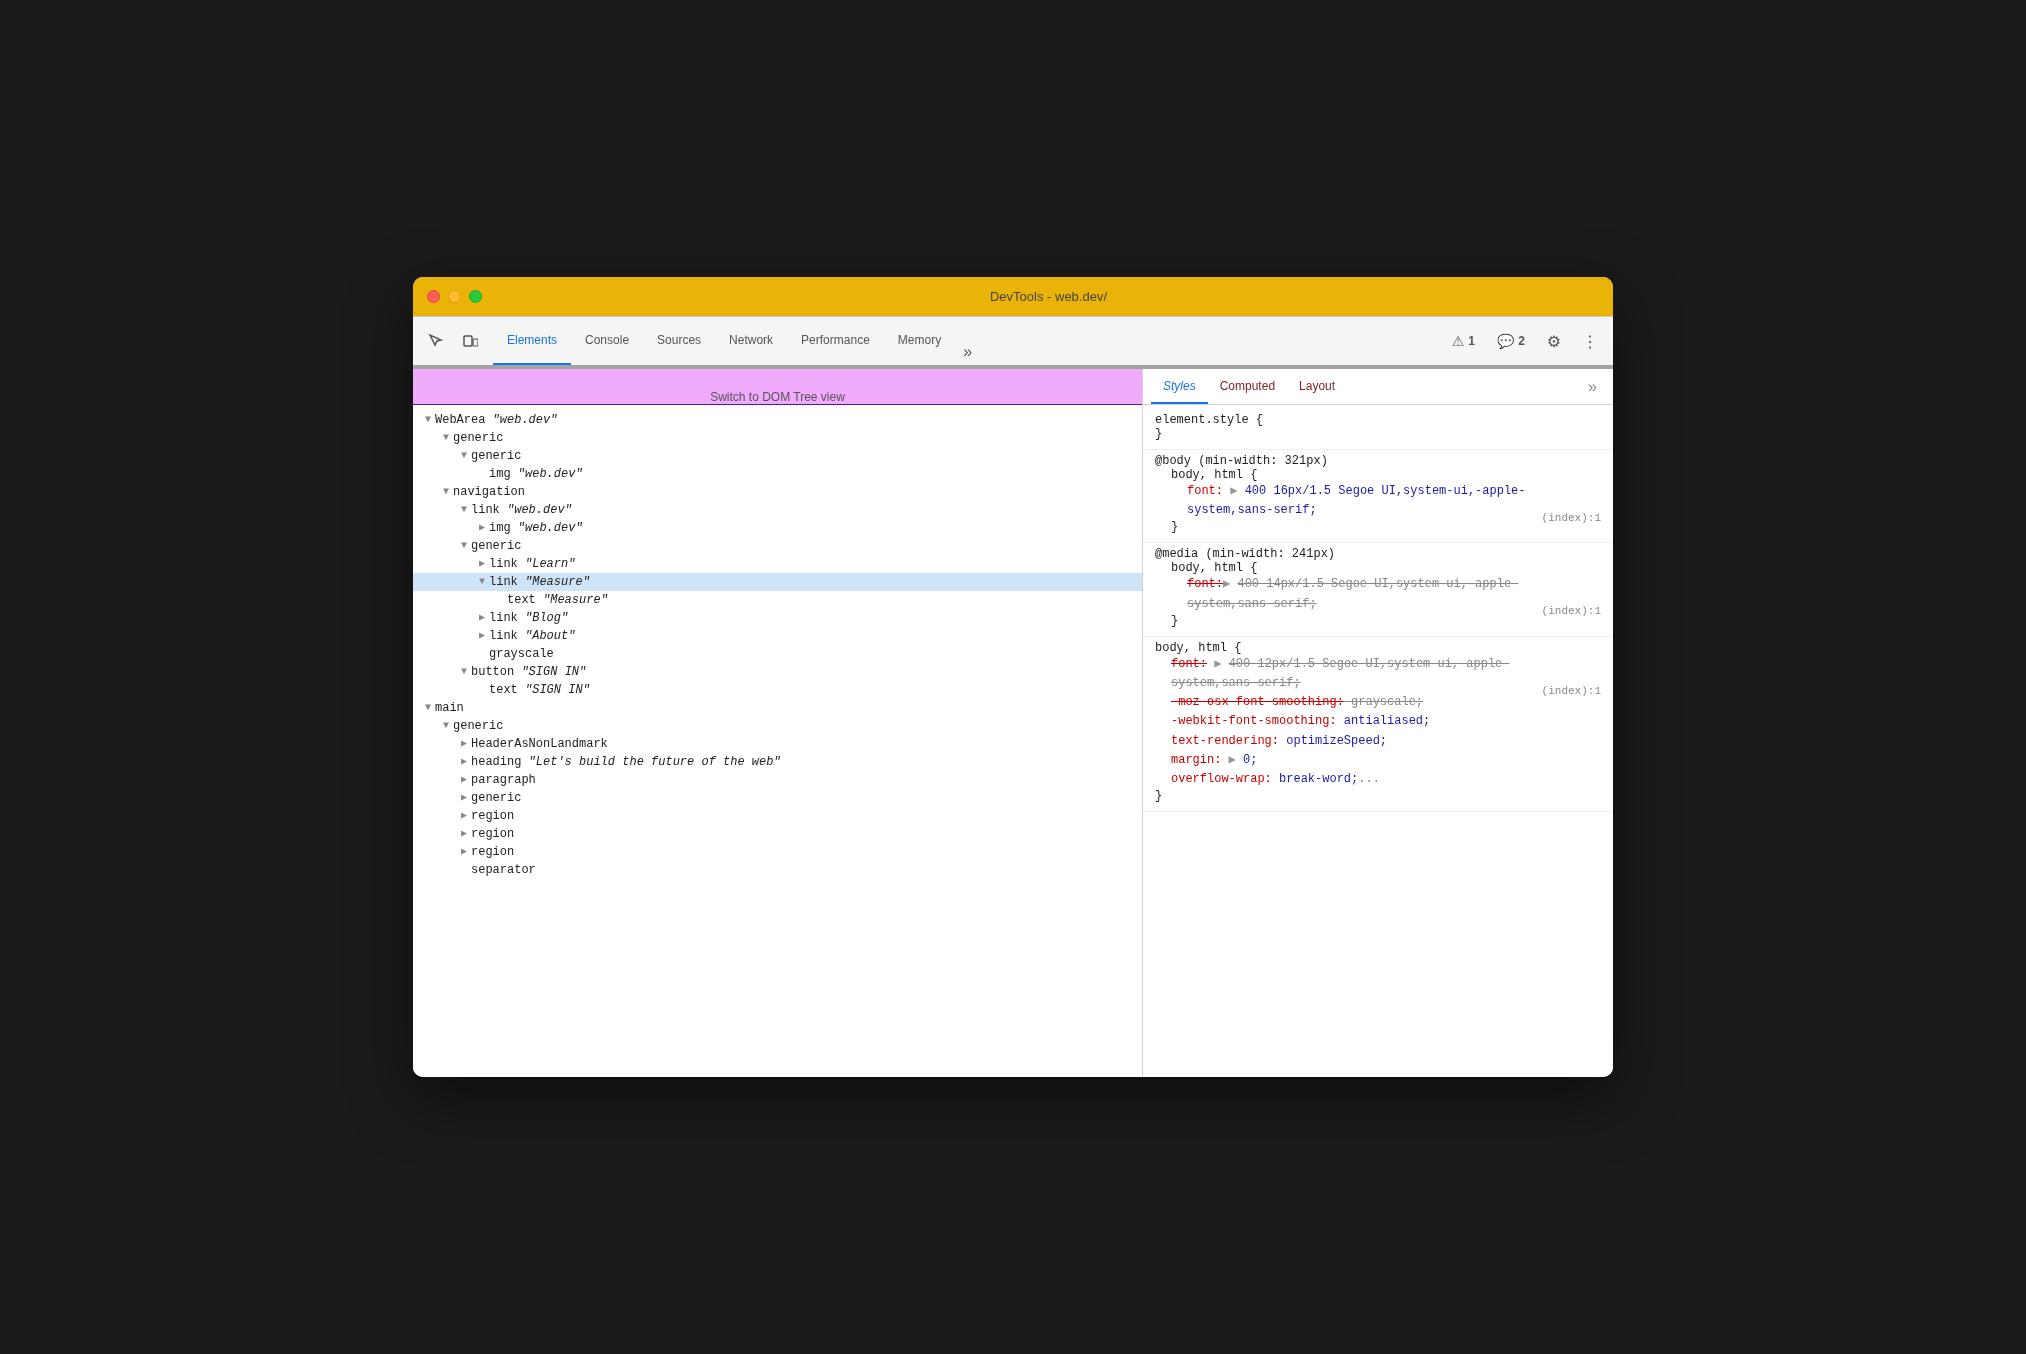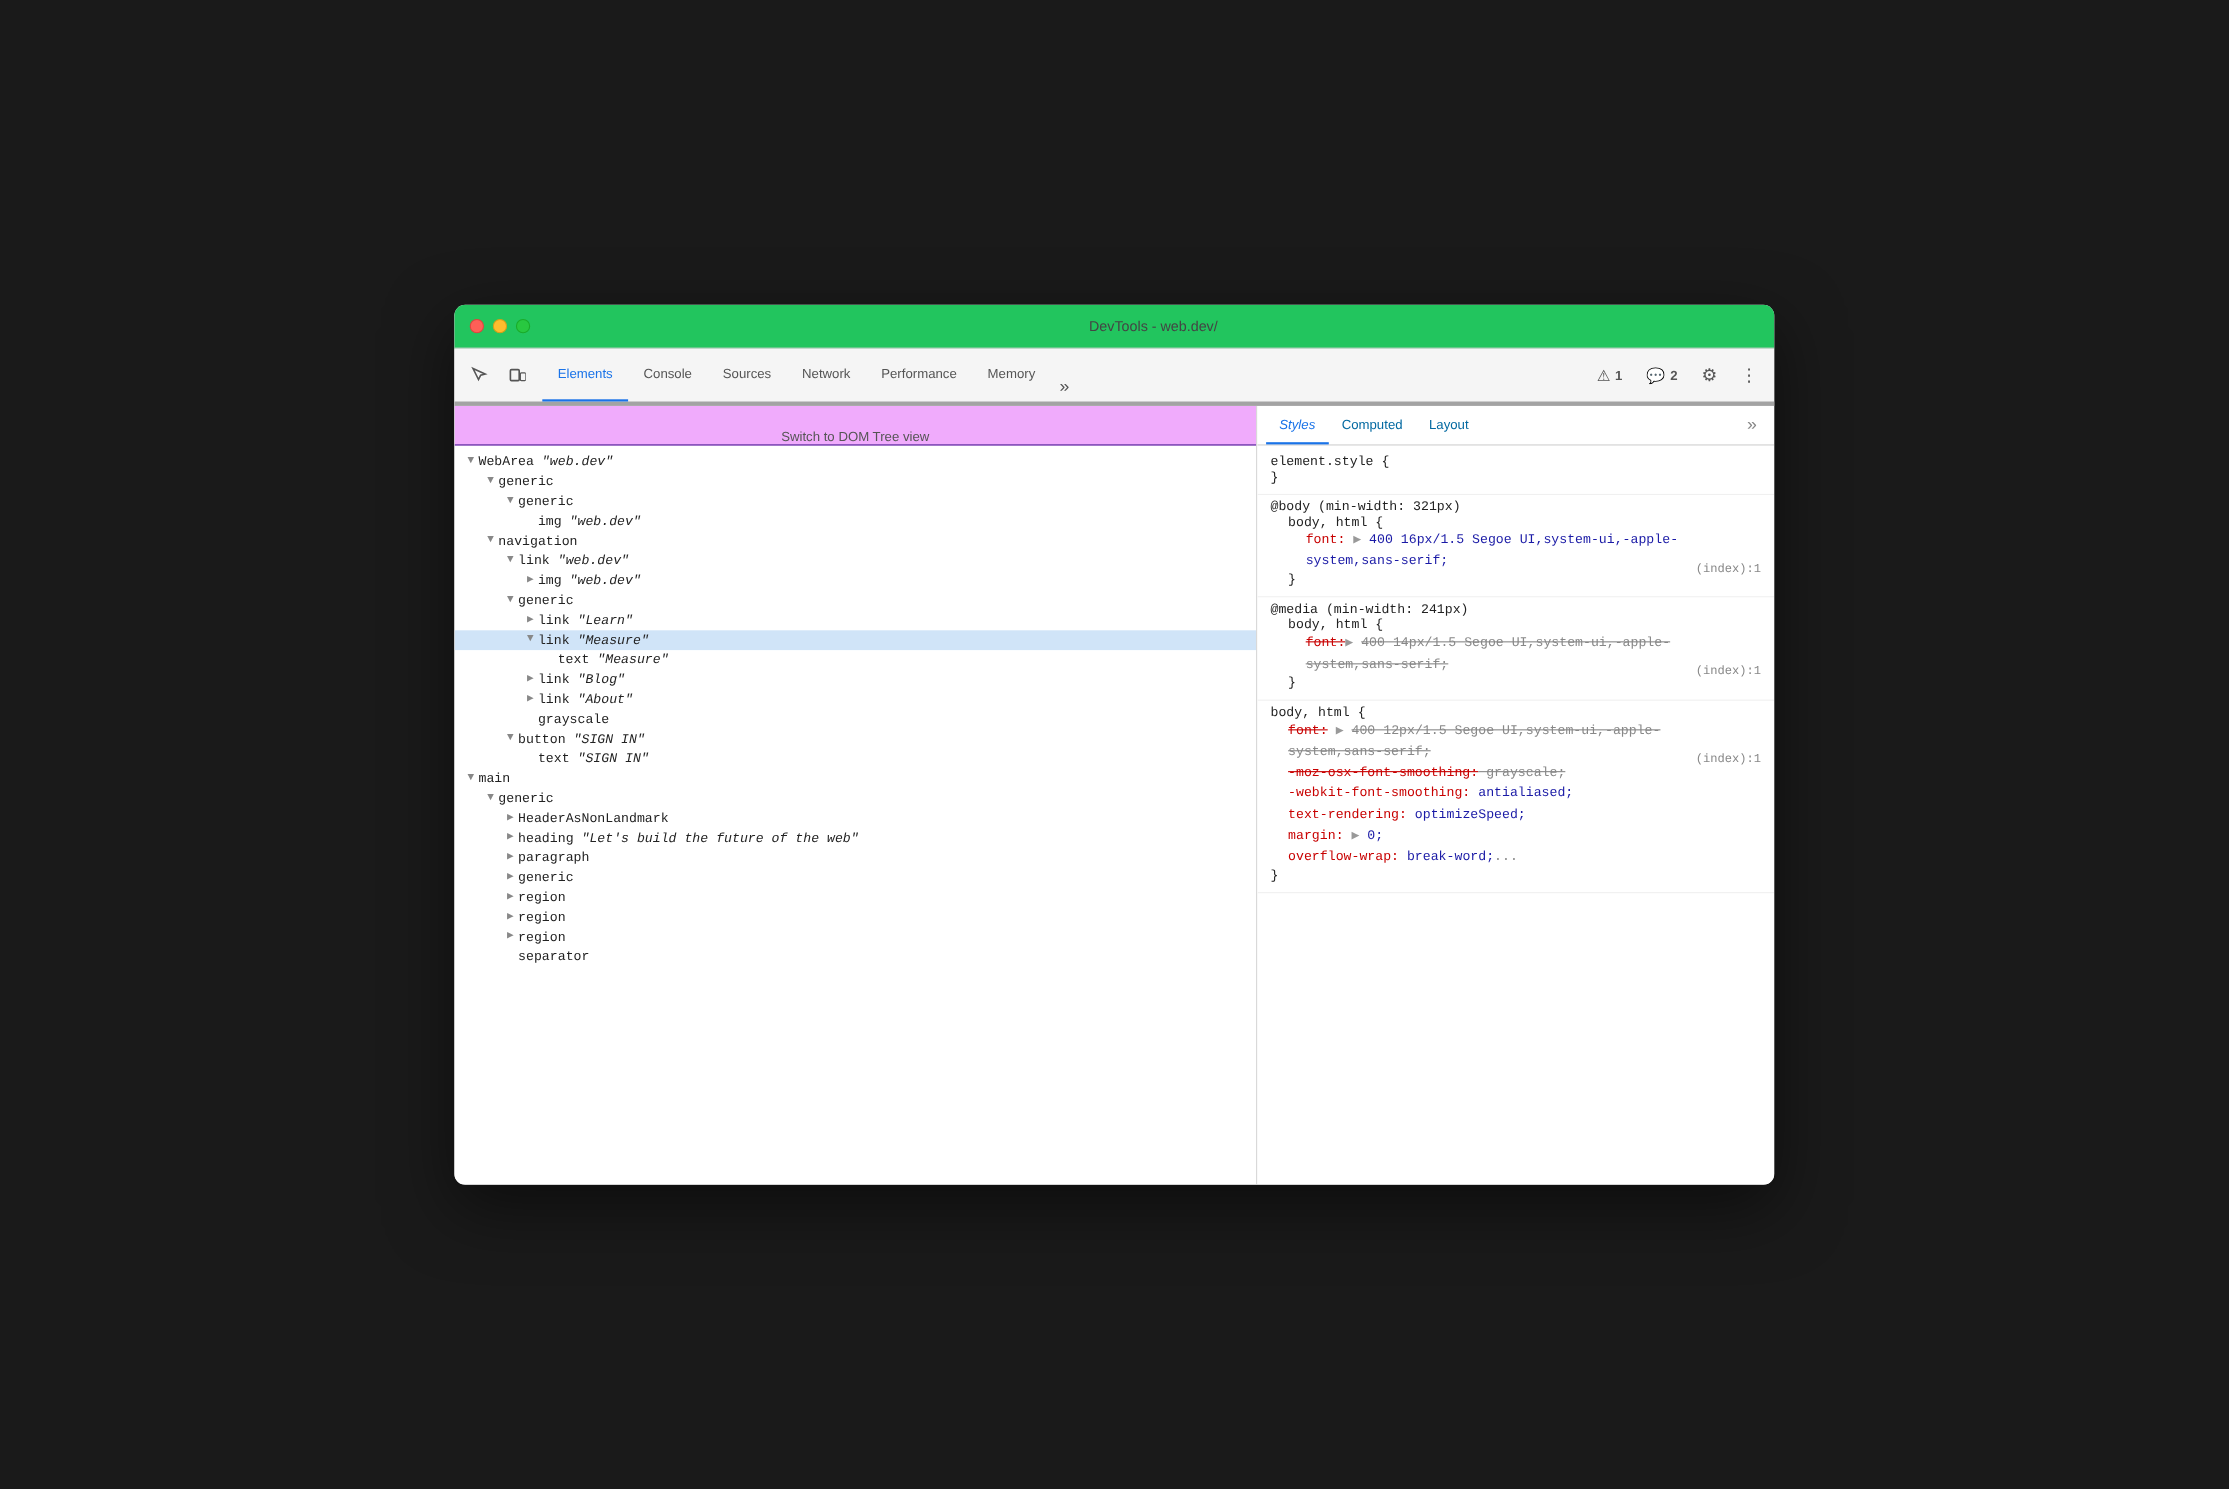--- a/index.html
+++ b/index.html
@@ -11,21 +11,21 @@
       background: #f0f0f0;
       border-radius: 10px;
       overflow: hidden;
       box-shadow: 0 20px 60px rgba(0,0,0,0.5);
       display: flex;
       flex-direction: column;
     }
     
     
     .titlebar {
-      background: #22c55e;
+      background: #eab308;
       height: 40px;
       display: flex;
       align-items: center;
       padding: 0 14px;
       border-bottom: 1px solid #ccc;
       flex-shrink: 0;
     }
     .traffic-lights {
       display: flex;
       gap: 8px;
@@ -195,21 +195,21 @@
       border-bottom: 1px solid #d0d0d0;
       padding: 0 8px;
       flex-shrink: 0;
     }
     .styles-tab {
       padding: 0 12px;
       height: 100%;
       display: flex;
       align-items: center;
       font-size: 12px;
-      color: #0369a1;
+      color: #7f1d1d;
       cursor: pointer;
       border-bottom: 2px solid transparent;
     }
     .styles-tab.active {
       color: #1a73e8;
       border-bottom: 2px solid #1a73e8;
       font-style: italic;
     }
     .styles-tab-more {
       margin-left: auto;

